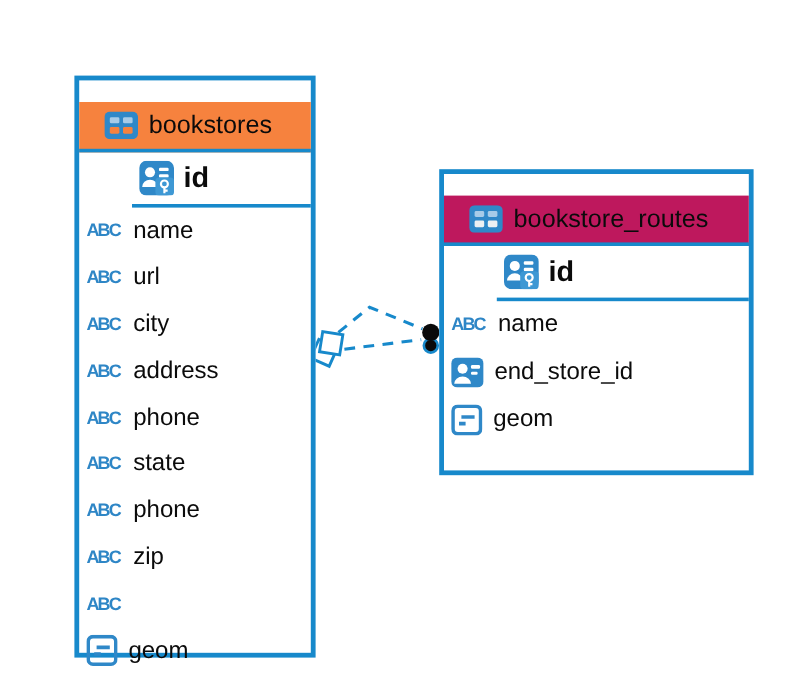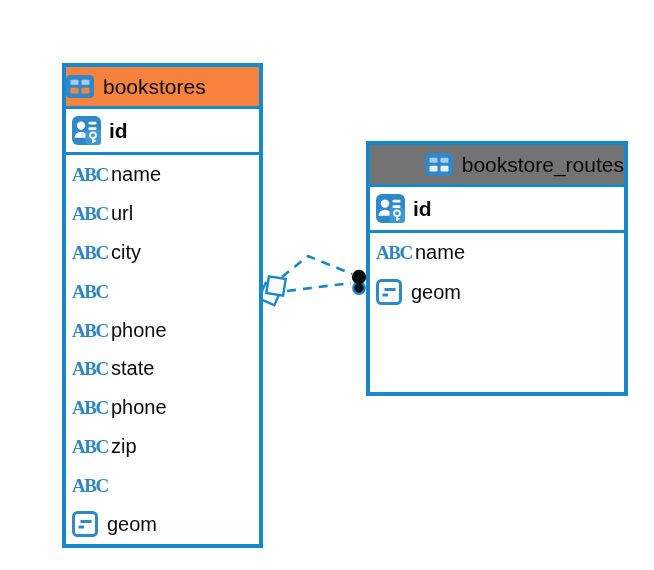--- a/index.html
+++ b/index.html
@@ -5,35 +5,35 @@
   html,body{margin:0;padding:0;background:#fff;}
   .canvas{
     position:relative;width:654px;height:570px;background:#ffffff;overflow:hidden;
     font-family:"Liberation Sans","DejaVu Sans",sans-serif;color:#0b0b0b;
   }
   .wires{position:absolute;left:0;top:0;width:654px;height:570px;pointer-events:none;}
   .table{
     position:absolute;background:#fff;border:4px solid #1789CB;box-sizing:border-box;
   }
   .thead{
-    display:flex;align-items:center;gap:9px;padding:0 0;height:39px;
-    border-bottom:3px solid #1789CB;font-size:21px;
+    display:flex;align-items:center;gap:9px;padding:0 21px;height:39px;
+    border-bottom:3px solid #1789CB;font-size:21px;margin-top:18px;
   }
   .thead.orange{background:#F6823E;}
-  .thead.gray{background:#737373;justify-content:flex-end;}
+  .thead.gray{background:#be185d;}
   .idrow{
     display:flex;align-items:center;gap:8px;padding:0 6px;height:43px;
-    border-bottom:3px solid #1789CB;font-size:21px;font-weight:bold;
+    border-bottom:3px solid #1789CB;font-size:24px;font-weight:bold;margin-left:44px;
   }
   .frow{display:flex;align-items:center;gap:9px;padding:0 6px;font-size:20px;}
   .t-left .frow{height:38.9px;}
   .t-right .frow{height:39.5px;}
   .icn{display:flex;align-items:center;justify-content:center;flex:0 0 auto;}
   .abc-icon{
-    font-family:Liberation Serif, serif;font-weight:bold;font-size:19px;
+    font-family:Liberation Sans, sans-serif;font-weight:bold;font-size:15px;
     color:#2E86C6;letter-spacing:-1.5px;width:30px;flex:0 0 auto;line-height:1;
   }
   .tname,.fname{white-space:nowrap;}
 </style>
 </head>
 <body>
 
 <div class="canvas">
 
   <svg class="wires">
@@ -90,20 +90,21 @@
       <div class="frow">
         <span class="abc-icon">ABC</span>
         <span class="fname">url</span>
       </div>
       <div class="frow">
         <span class="abc-icon">ABC</span>
         <span class="fname">city</span>
       </div>
       <div class="frow">
         <span class="abc-icon">ABC</span>
+        <span class="fname">address</span>
       </div>
       <div class="frow">
         <span class="abc-icon">ABC</span>
         <span class="fname">phone</span>
       </div>
       <div class="frow">
         <span class="abc-icon">ABC</span>
         <span class="fname">state</span>
       </div>
       <div class="frow">
@@ -161,20 +162,32 @@
       <span class="fname">id</span>
     </div>
 
     <div>
       <div class="frow">
         <span class="abc-icon">ABC</span>
         <span class="fname">name</span>
       </div>
       <div class="frow">
         <span class="icn">
+          <svg width="27" height="25" viewBox="0 0 27 25">
+            <rect width="27" height="25" rx="5" fill="#2F88C8"></rect>
+            <circle cx="9.5" cy="9.3" r="4.2" fill="#fff"></circle>
+            <path d="M2.5 21.8 a7 6 0 0 1 14 0 Z" fill="#fff"></path>
+            <rect x="16.5" y="6.2" width="7.5" height="3" rx="1" fill="#fff"></rect>
+            <rect x="16.5" y="11.8" width="5.5" height="2.5" rx="1" fill="#fff"></rect>
+          </svg>
+        </span>
+        <span class="fname">end_store_id</span>
+      </div>
+      <div class="frow">
+        <span class="icn">
           <svg width="26" height="26" viewBox="0 0 26 26">
             <rect x="1.5" y="1.5" width="23" height="23" rx="4" fill="none" stroke="#2F88C8" stroke-width="3"></rect>
             <line x1="8.5" y1="10.5" x2="19.5" y2="10.5" stroke="#2F88C8" stroke-width="3"></line>
             <line x1="6.5" y1="16" x2="12" y2="16" stroke="#2F88C8" stroke-width="3"></line>
           </svg>
         </span>
         <span class="fname">geom</span>
       </div>
     </div>
   </div>

